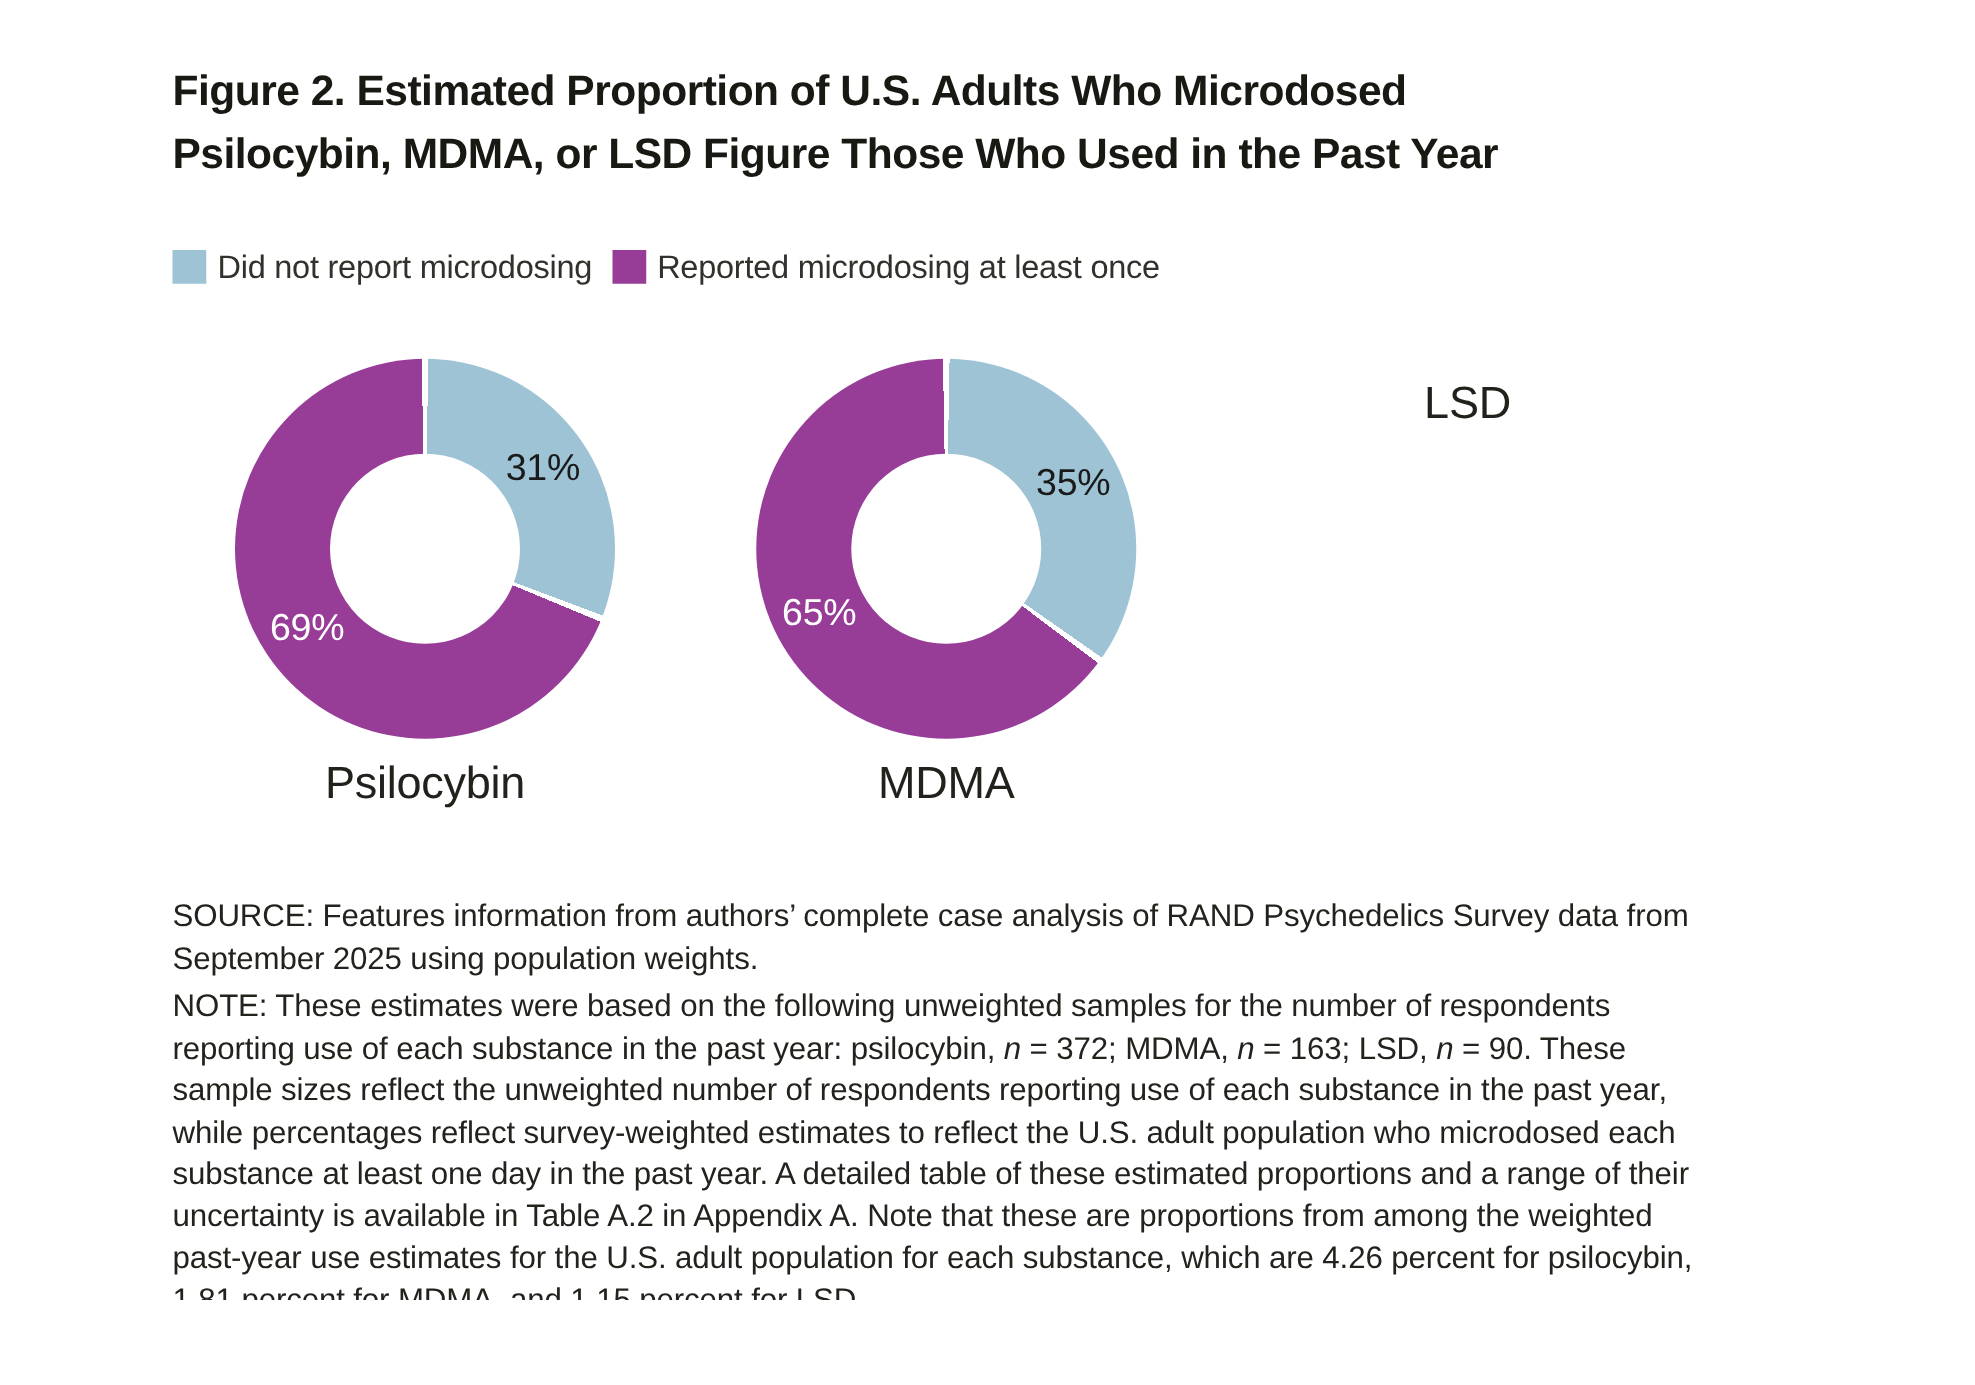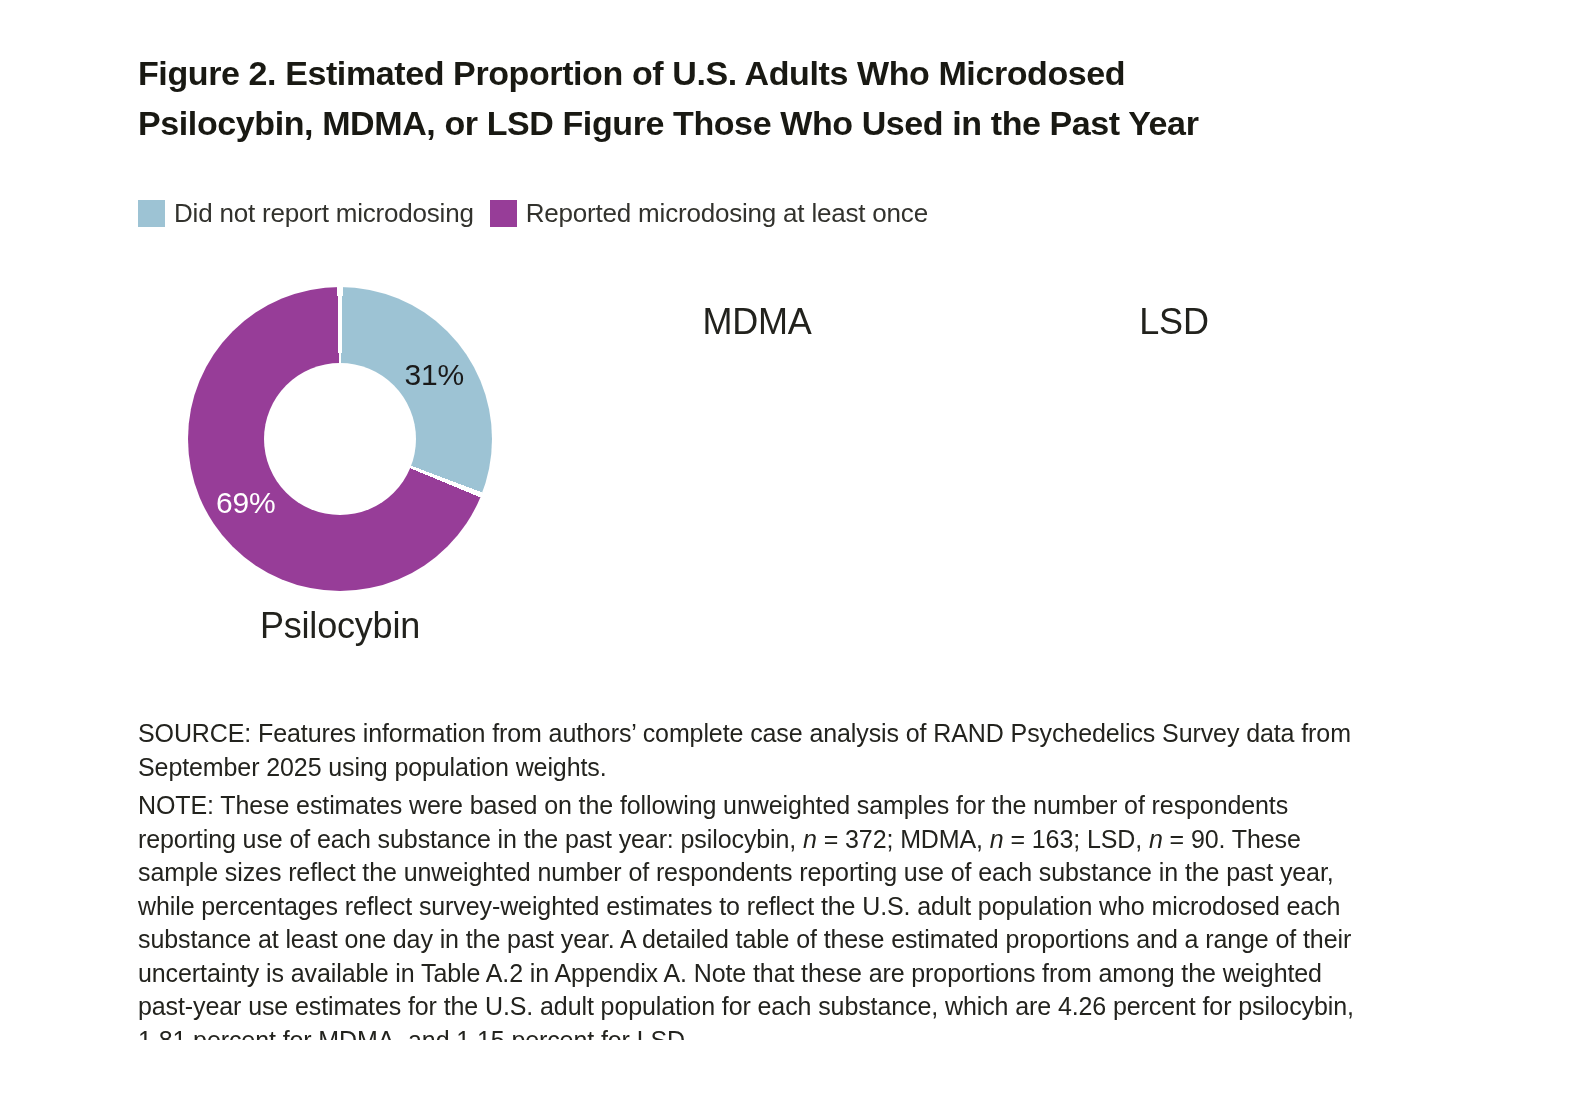--- a/index.html
+++ b/index.html
@@ -114,20 +114,24 @@
 
   <div class="charts">
     <div class="chart-block">
       <div class="donut" style="background: conic-gradient(rgb(255, 255, 255) 0deg, rgb(255, 255, 255) 1deg, rgb(157, 195, 212) 1deg, rgb(157, 195, 212) 110.6deg, rgb(255, 255, 255) 110.6deg, rgb(255, 255, 255) 112.6deg, rgb(151, 61, 152) 112.6deg, rgb(151, 61, 152) 359deg, rgb(255, 255, 255) 359deg, rgb(255, 255, 255) 360deg);">
         <span class="slice-label" style="left: 246.287px; top: 87.9225px; color: rgb(26, 26, 26);">31%</span>
         <span class="slice-label" style="left: 57.7128px; top: 216.078px; color: rgb(255, 255, 255);">69%</span>
       </div>
       <div class="cat-label">Psilocybin</div>
     </div>
     <div class="chart-block">
+      <div class="donut" style="background: conic-gradient(rgb(255, 255, 255) 0deg, rgb(255, 255, 255) 1deg, rgb(157, 195, 212) 1deg, rgb(157, 195, 212) 125deg, rgb(255, 255, 255) 125deg, rgb(255, 255, 255) 127deg, rgb(151, 61, 152) 127deg, rgb(151, 61, 152) 359deg, rgb(255, 255, 255) 359deg, rgb(255, 255, 255) 360deg);">
+        <span class="slice-label" style="left: 253.575px; top: 100.245px; color: rgb(26, 26, 26);">35%</span>
+        <span class="slice-label" style="left: 50.4253px; top: 203.755px; color: rgb(255, 255, 255);">65%</span>
+      </div>
       <div class="cat-label">MDMA</div>
     </div>
     <div class="chart-block">
       <div class="cat-label">LSD</div>
     </div>
   </div>
 
   <p class="source">SOURCE: Features information from authors’ complete case analysis of RAND Psychedelics Survey data from September 2025 using population weights.</p>
 
   <p class="note"><span>NOTE: These estimates were based on the following unweighted samples for the number of respondents reporting use of each substance in the past year: psilocybin, </span><i>n</i><span> = 372; MDMA, </span><i>n</i><span> = 163; LSD, </span><i>n</i><span> = 90. These sample sizes reflect the unweighted number of respondents reporting use of each substance in the past year, while percentages reflect survey-weighted estimates to reflect the U.S. adult population who microdosed each substance at least one day in the past year. A detailed table of these estimated proportions and a range of their uncertainty is available in Table A.2 in Appendix A. Note that these are proportions from among the weighted past-year use estimates for the U.S. adult population for each substance, which are 4.26 percent for psilocybin, 1.81 percent for MDMA, and 1.15 percent for LSD.</span></p>

